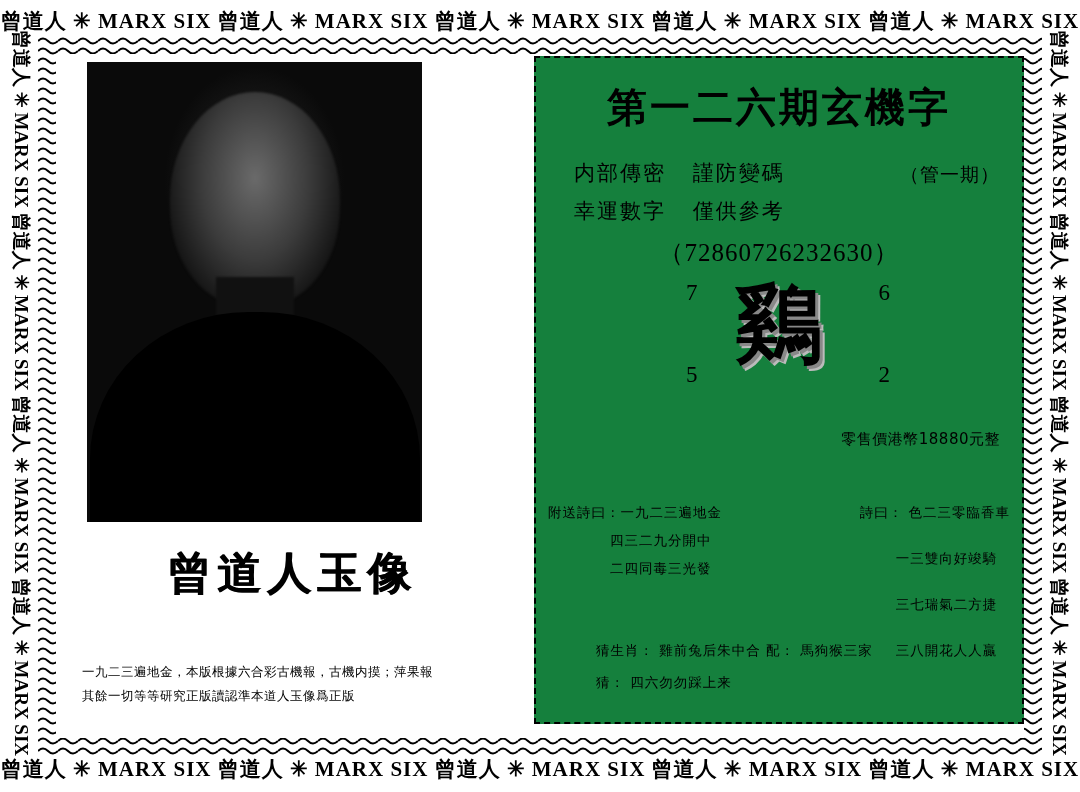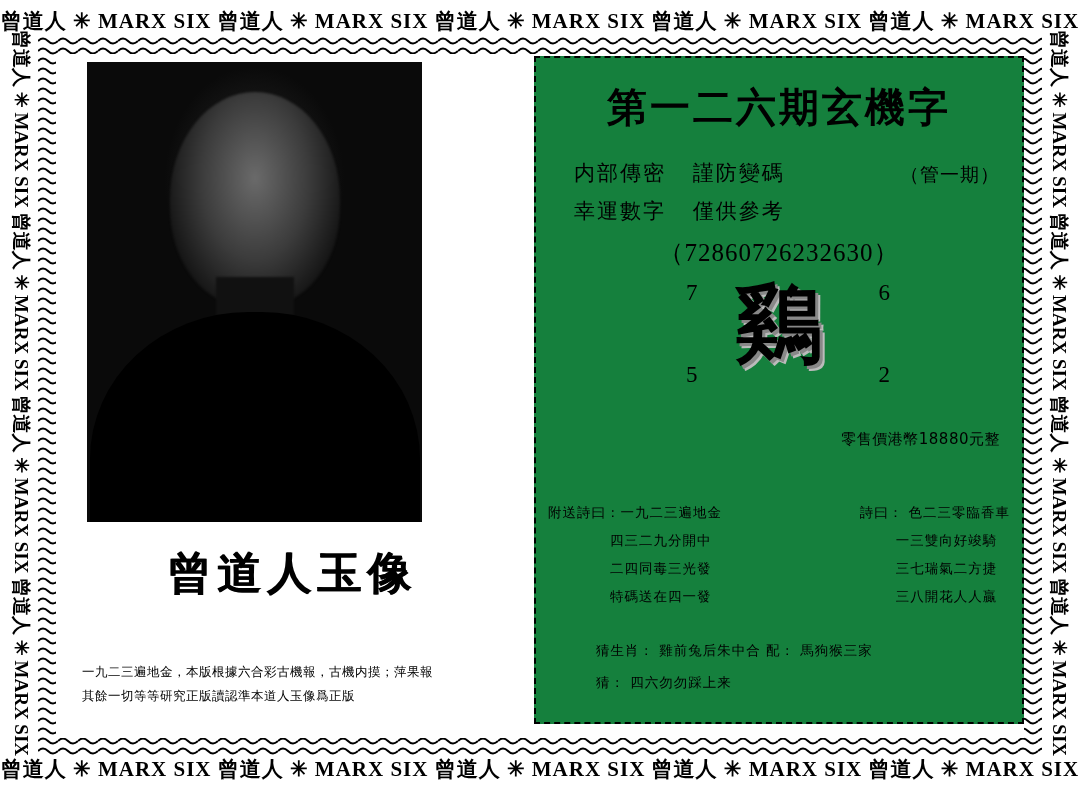--- a/index.html
+++ b/index.html
@@ -219,21 +219,21 @@
     width: 462px;
   }
   .poem-cols {
     display: flex;
     gap: 44px;
     justify-content: space-between;
   }
   .poem-block { font-size: 13.5px; line-height: 28px; letter-spacing: 1px; }
   .poem-block .lead { white-space: nowrap; }
   .poem-block .ind { padding-left: 62px; white-space: nowrap; }
-  .poem-block.right .ind2 { padding-left: 36px; white-space: nowrap; }
+  .poem-block.right .ind2 { padding-left: 36px; white-space: nowrap; margin-top: 18px; }
 
   .guess-area {
     position: absolute;
     left: 60px; top: 576px;
     font-size: 13.5px;
     line-height: 32px;
     letter-spacing: 1px;
   }
   .guess-area .g-indent { padding-left: 0; }
 </style>
@@ -311,21 +311,20 @@
       </div>
 
       <div class="price">零售價港幣18880元整</div>
 
       <div class="poem-area">
         <div class="poem-cols">
           <div class="poem-block left">
             <div class="lead">附送詩曰：一九二三遍地金</div>
             <div class="ind">四三二九分開中</div>
             <div class="ind">二四同毒三光發</div>
-            <div class="ind">特碼送在四一發</div>
           </div>
           <div class="poem-block right">
             <div class="lead">詩曰：  色二三零臨香車</div>
             <div class="ind2">一三雙向好竣騎</div>
             <div class="ind2">三七瑞氣二方捷</div>
             <div class="ind2">三八開花人人贏</div>
           </div>
         </div>
       </div>
 

